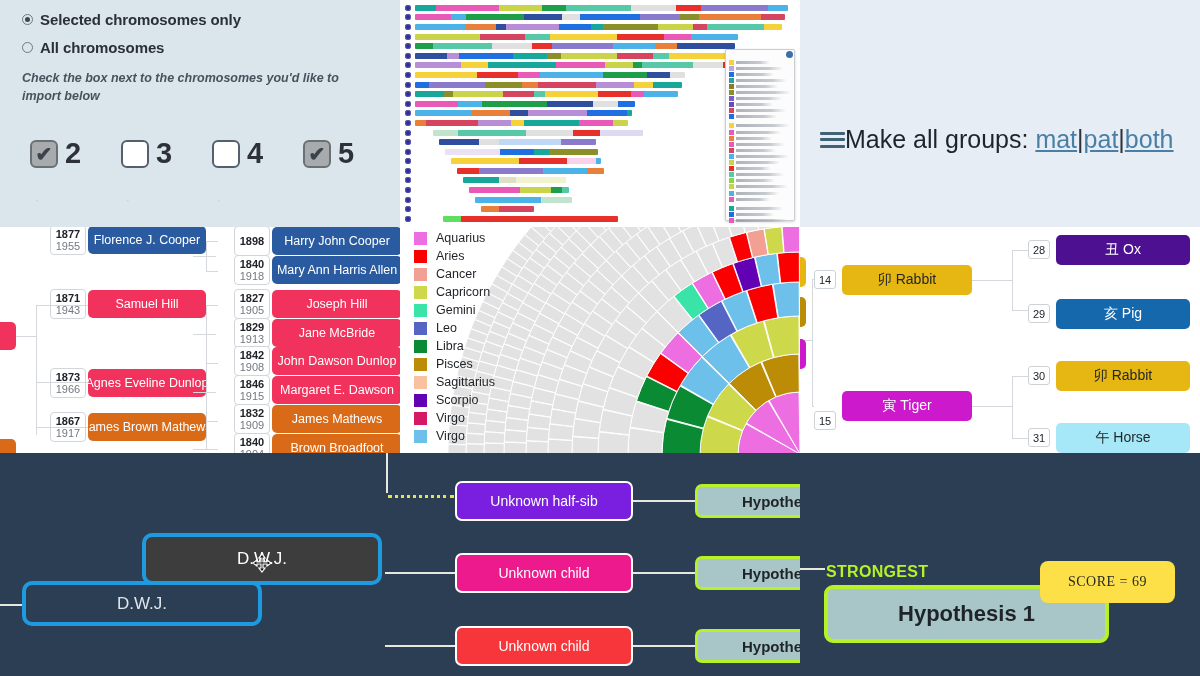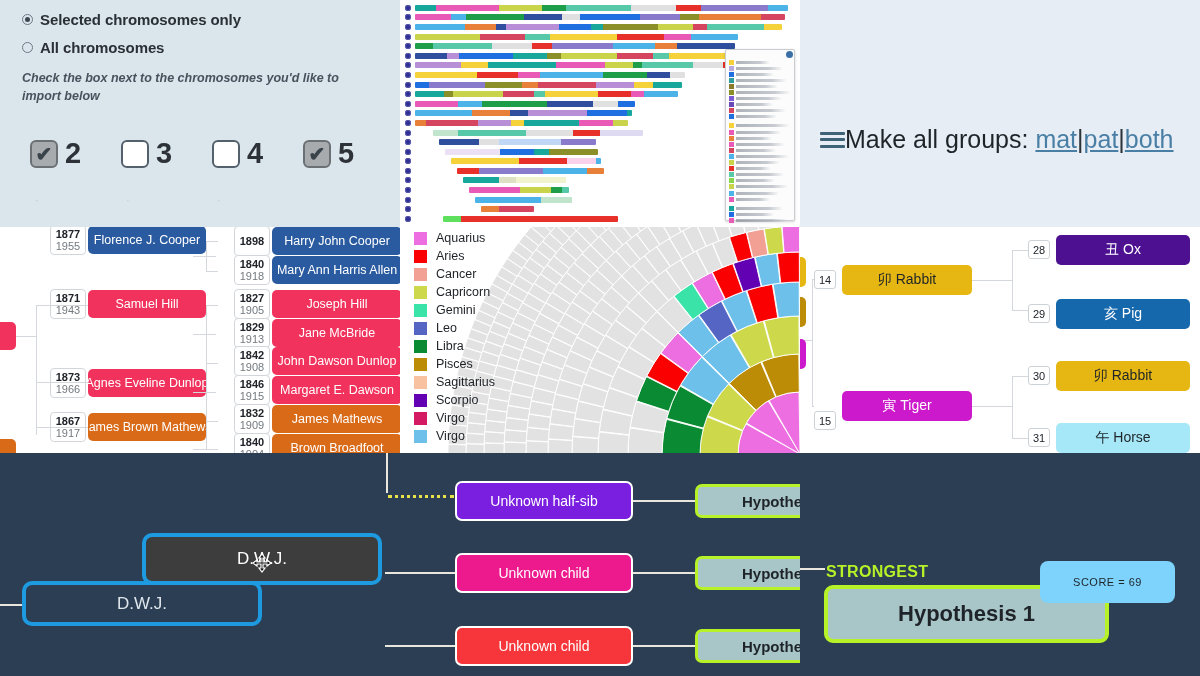--- a/index.html
+++ b/index.html
@@ -139,23 +139,23 @@
   .dwj-drag {
     position:absolute; border:4px solid #1e9ae0; border-radius:10px;
     background:#3d3d3d; display:flex; align-items:center; justify-content:center;
     color:#ffffff; font-size:17px;
   }
   .cursor-move { position:absolute; width:20px; height:20px; }
   .strongest-lab {
     position:absolute; font-size:16px; font-weight:bold; color:#b6f227; letter-spacing:.3px;
   }
   .score-badge {
-    position:absolute; background:#7dd3fc; color:#1f2429; border-radius:8px;
-    font-size:11px; display:flex; align-items:center; justify-content:center;
-    font-family:Liberation Sans, sans-serif; letter-spacing:.5px;
+    position:absolute; background:#fde047; color:#1f2429; border-radius:8px;
+    font-size:14px; display:flex; align-items:center; justify-content:center;
+    font-family:Liberation Serif, serif; letter-spacing:.5px;
   }
   .hyp1-box {
     position:absolute; background:#a8c6c8; border:4px solid #b6f227; border-radius:9px;
     display:flex; align-items:center; justify-content:center;
     font-size:22px; font-weight:bold; color:#1f2429;
   }
   .hyp-small {
     position:absolute; background:#a8c6c8; border:3px solid #b6f227; border-radius:7px;
     display:flex; align-items:center; padding-left:44px;
     font-size:15px; font-weight:bold; color:#1f2429; overflow:hidden;

